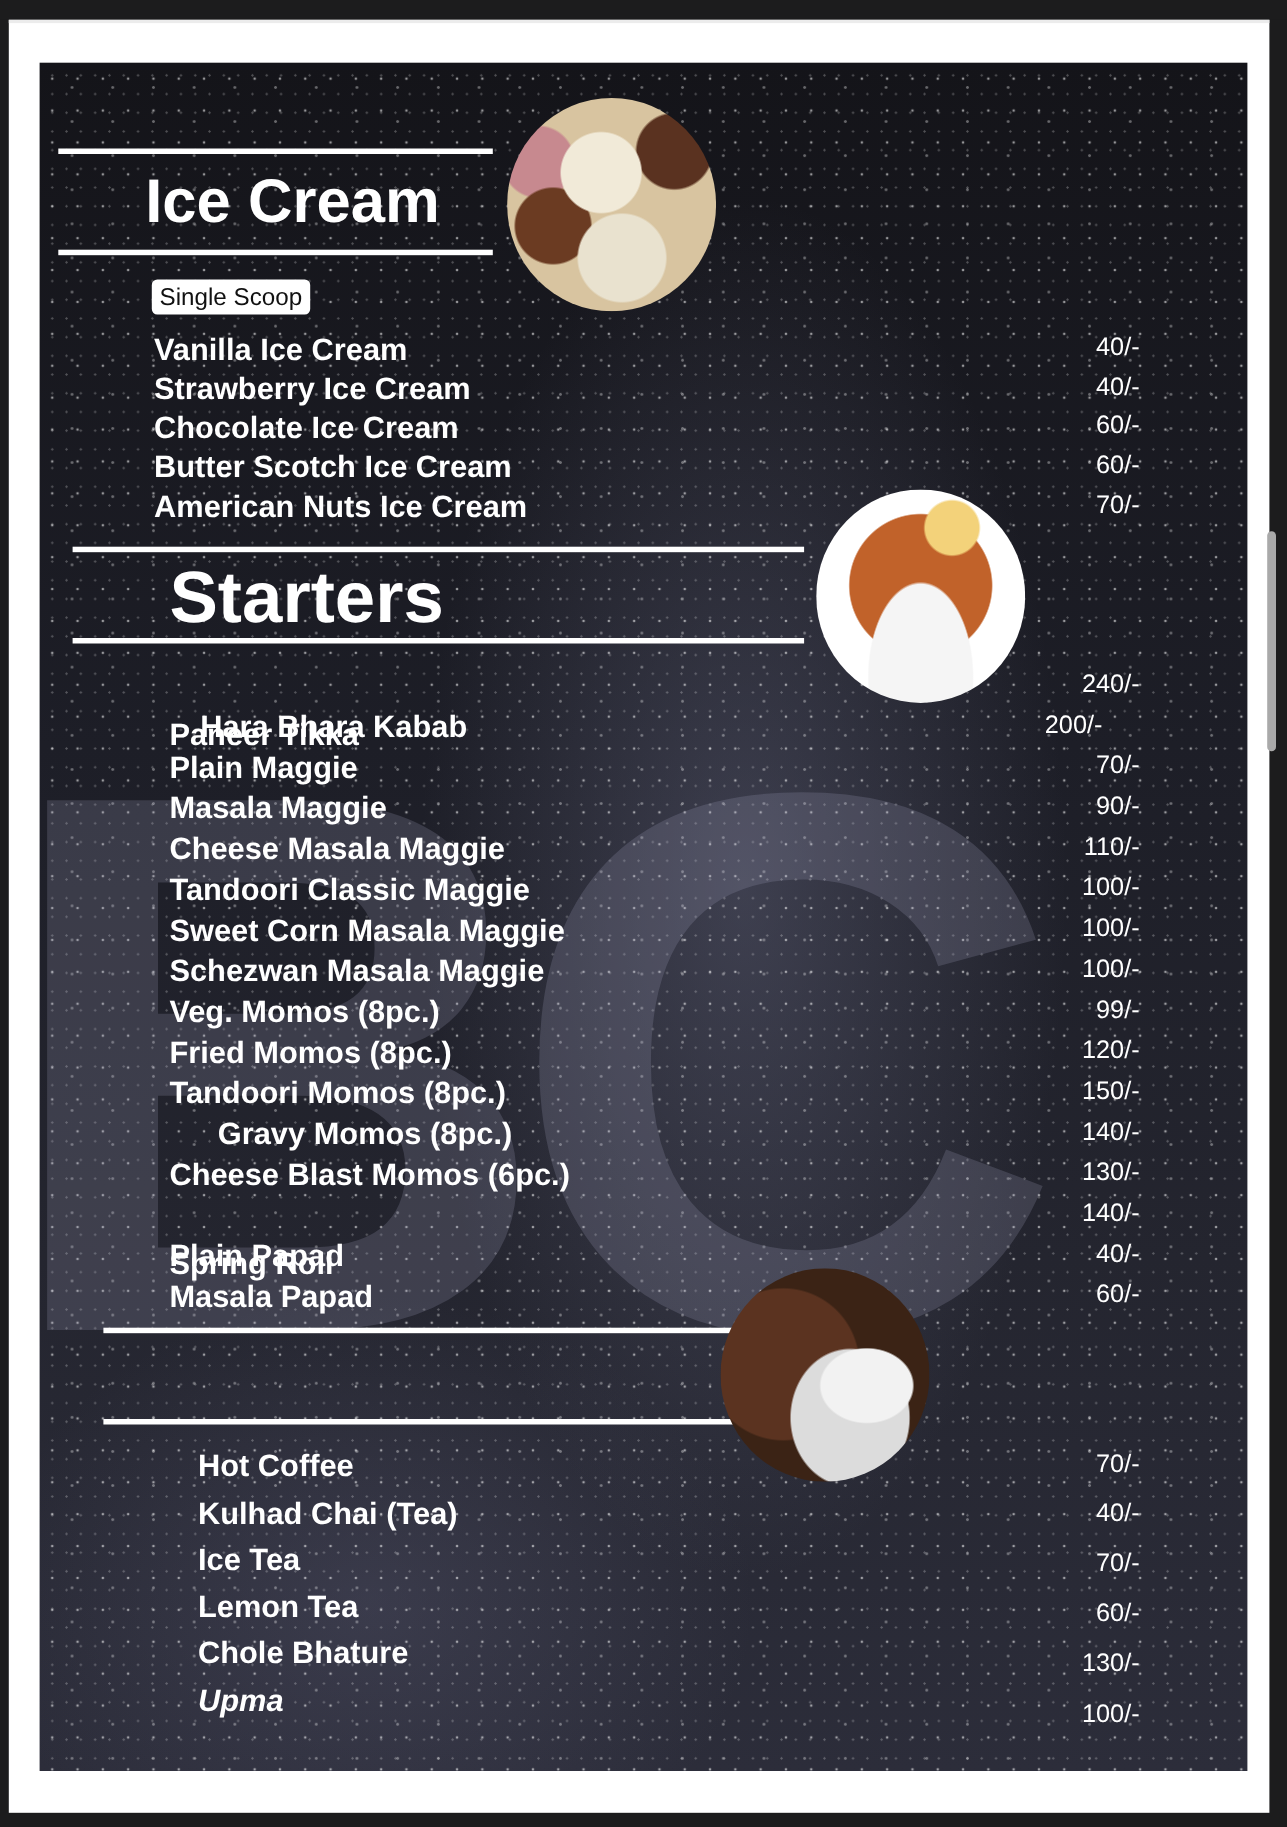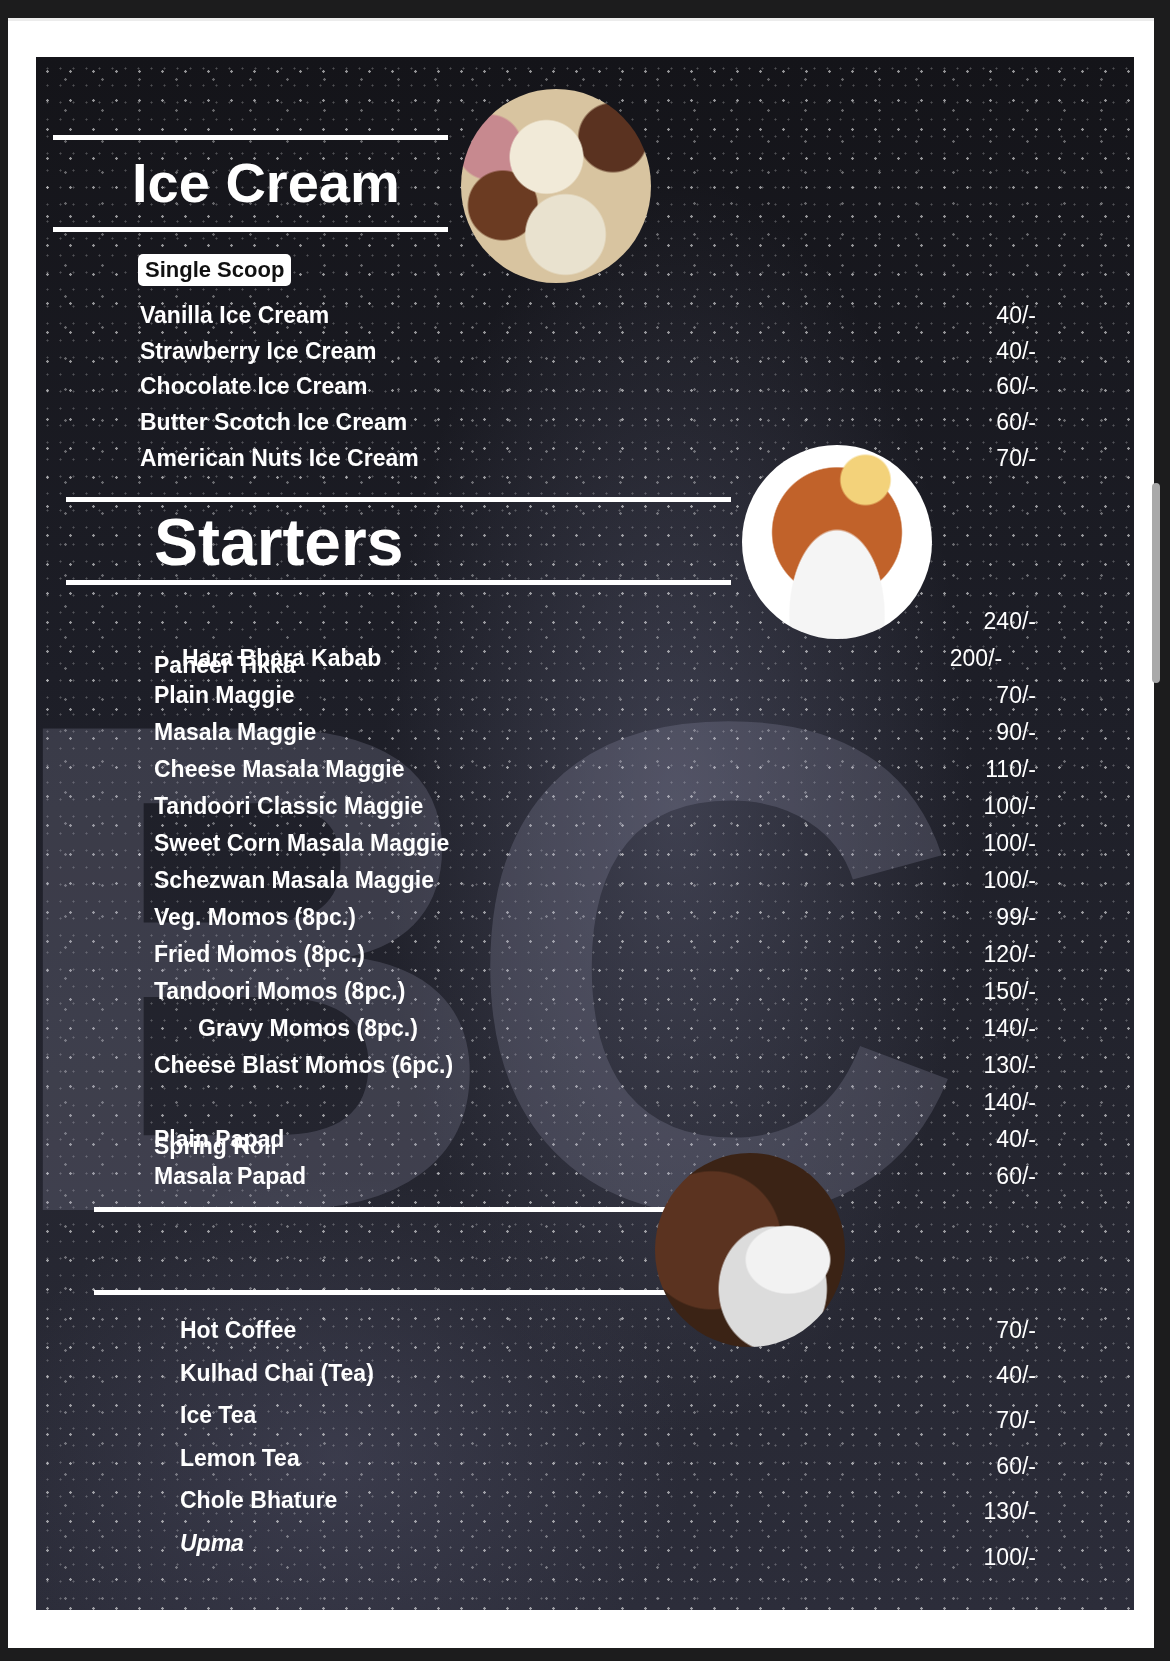--- a/index.html
+++ b/index.html
@@ -29,23 +29,23 @@
   }
   .watermark {
     position: absolute; left: -40px; top: 560px; font-size: 700px; font-weight: bold; line-height: 1;
     color: rgba(160,160,185,0.22); letter-spacing: -40px; white-space: nowrap; pointer-events: none;
   }
   .rule { position: absolute; height: 5px; background: #ffffff; }
   .section-title { position: absolute; color: #ffffff; font-weight: bold; white-space: nowrap; line-height: 1; }
   .photo { position: absolute; border-radius: 50%; overflow: hidden; }
   .badge {
     position: absolute; left: 102px; top: 197px; background: #ffffff; color: #111; border-radius: 5px;
-    font-size: 22px; padding: 5px 7px; line-height: 1; font-weight: bold;
+    font-size: 22px; padding: 5px 7px; line-height: 1;
   }
-  .item { position: absolute; color: #ffffff; font-size: 23px; font-weight: bold; white-space: nowrap; line-height: 1; }
+  .item { position: absolute; color: #ffffff; font-size: 28px; font-weight: bold; white-space: nowrap; line-height: 1; }
   .price { position: absolute; color: #ffffff; font-size: 23px; font-weight: normal; white-space: nowrap; line-height: 1; right: 0; text-align: right; width: 120px; }
 </style>
 </head>
 <body>
 
 <div class="topbar"></div>
 <div class="viewer"></div>
 <div class="viewer-line"></div>
 <div class="scrollbar-thumb"></div>
 

